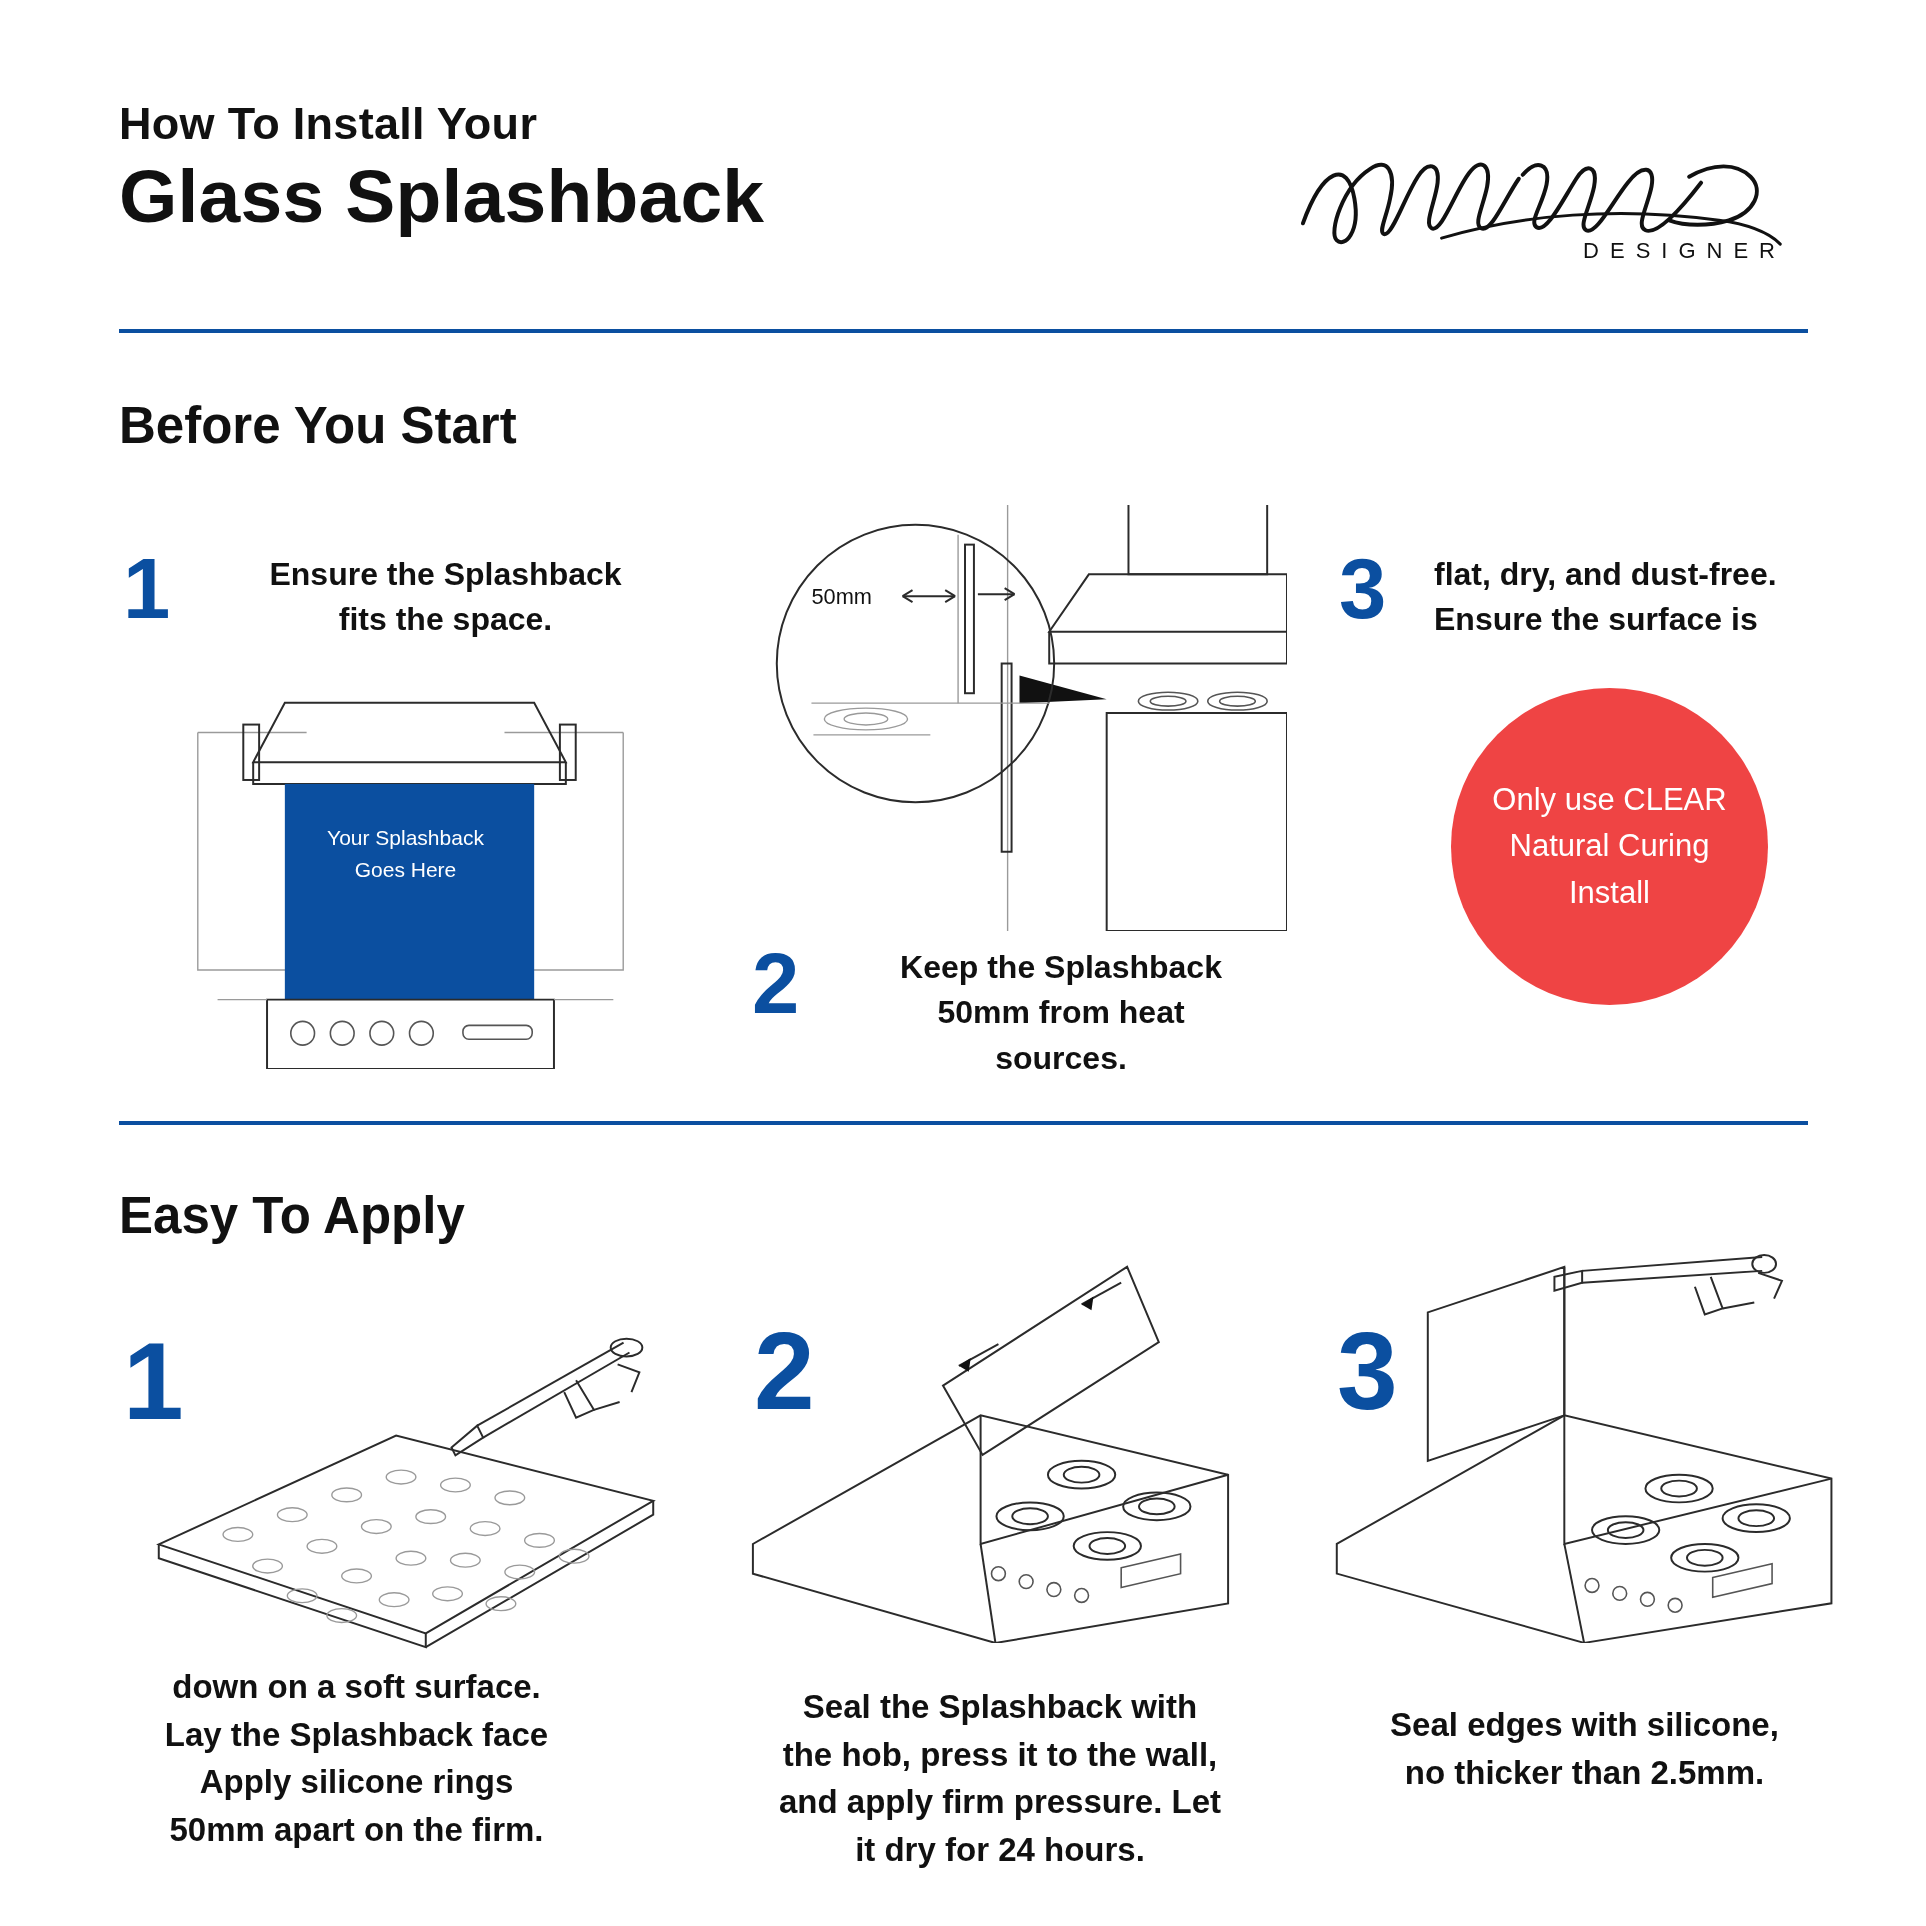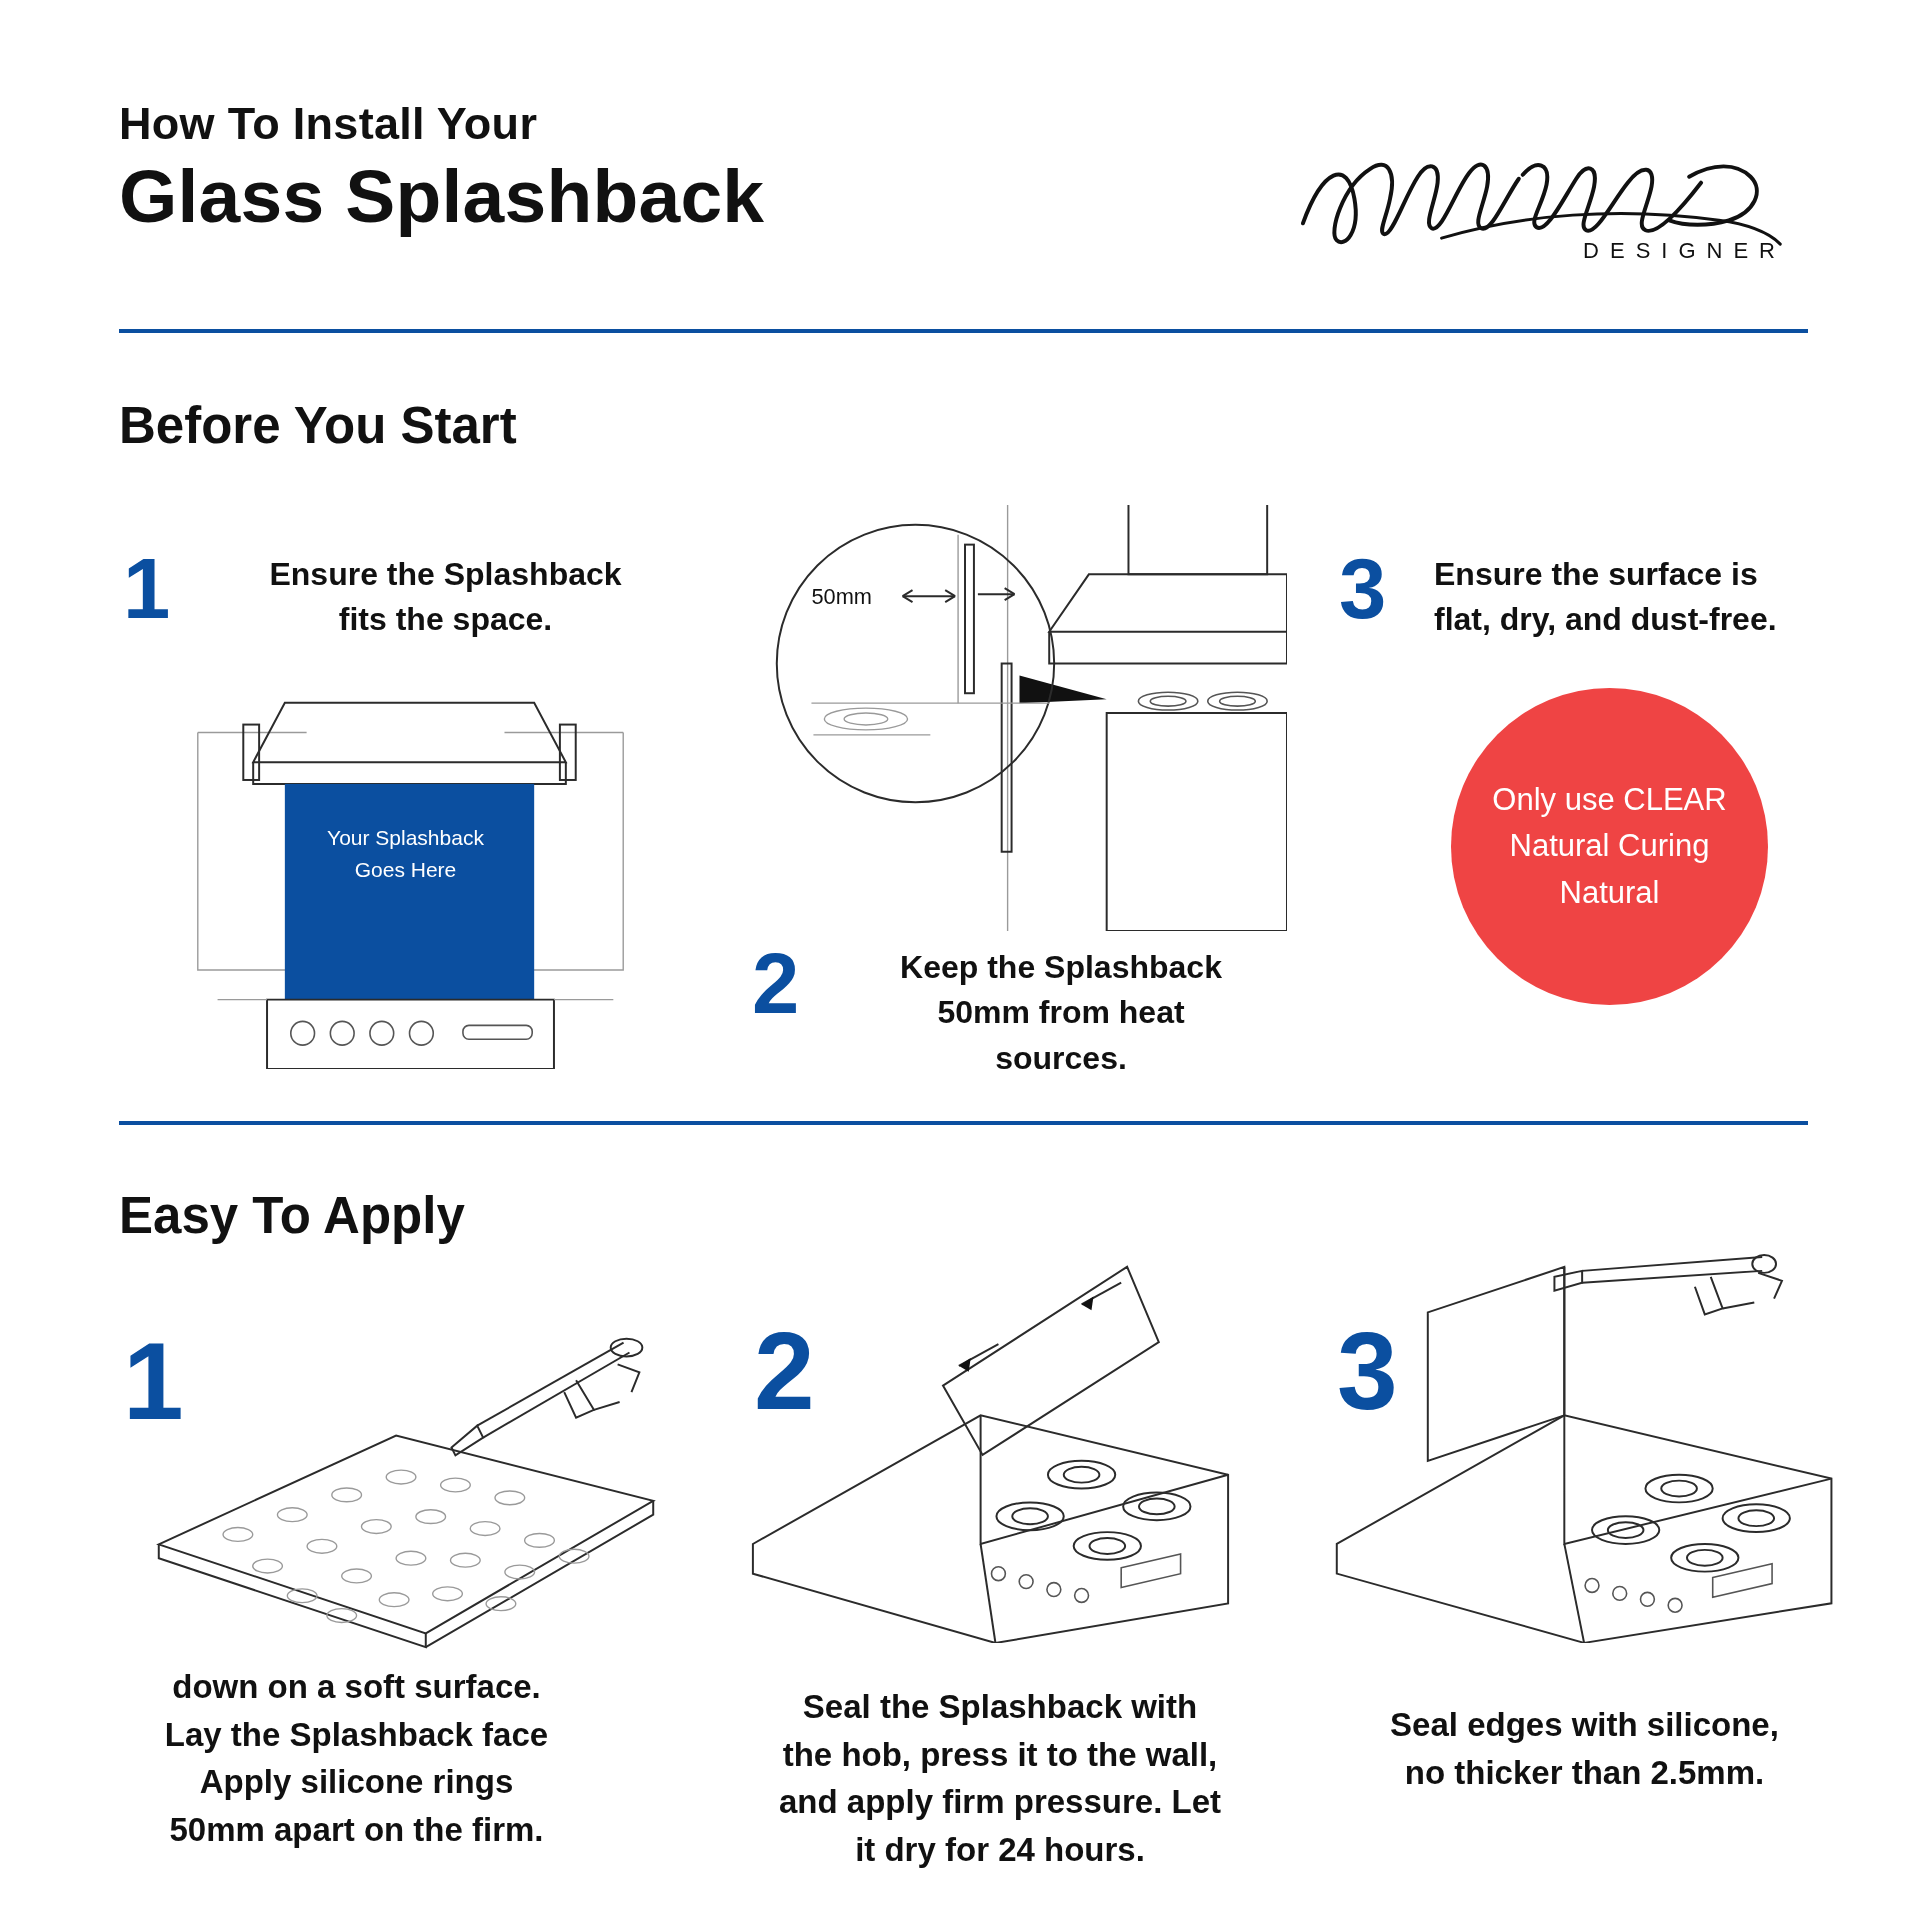--- a/index.html
+++ b/index.html
@@ -267,29 +267,29 @@
 
   <div class="step-num num-top" style="left:752px; top:941px;">2</div>
   <div class="step-text" style="left:853px; top:945px; width:416px;">
     <div>Keep the Splashback</div>
     <div>50mm from heat</div>
     <div>sources.</div>
   </div>
 
   <div class="step-num num-top" style="left:1339px; top:546px;">3</div>
   <div class="step-text" style="left:1434px; top:552px; width:416px; text-align:left;">
+    <div>flat, dry, and dust-free.</div>
     <div>Ensure the surface is</div>
-    <div>flat, dry, and dust-free.</div>
   </div>
 
   <div class="badge">
     <div>
       <div>Only use CLEAR</div>
       <div>Natural Curing</div>
-      <div>Natural</div>
+      <div>Install</div>
     </div>
   </div>
 
   <div class="rule rule-2"></div>
 
   <div class="section-title section-title-2">Easy To Apply</div>
 
   <div class="step-num num-bottom" style="left:123px; top:1327px;">1</div>
   <div class="illus" style="left:129px; top:1307px;">
     <svg width="554" height="356" viewBox="0 0 560 360">

